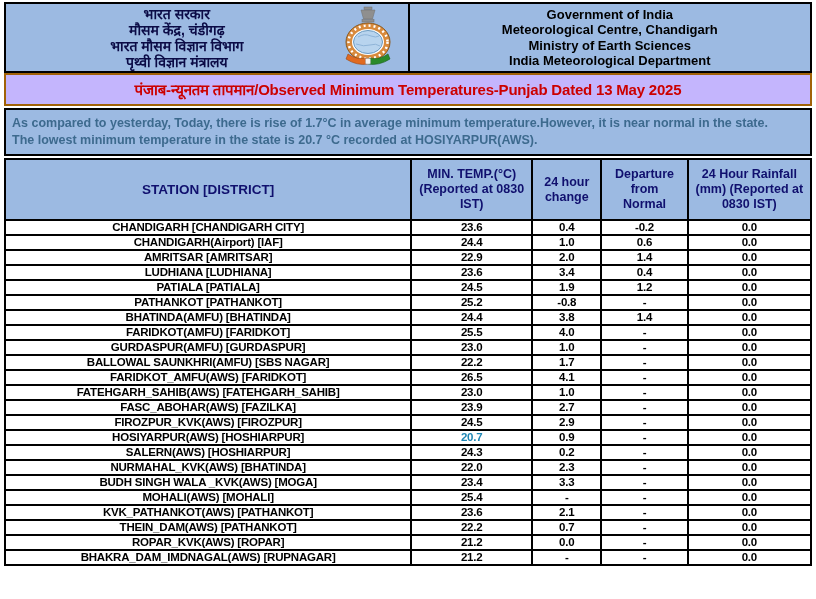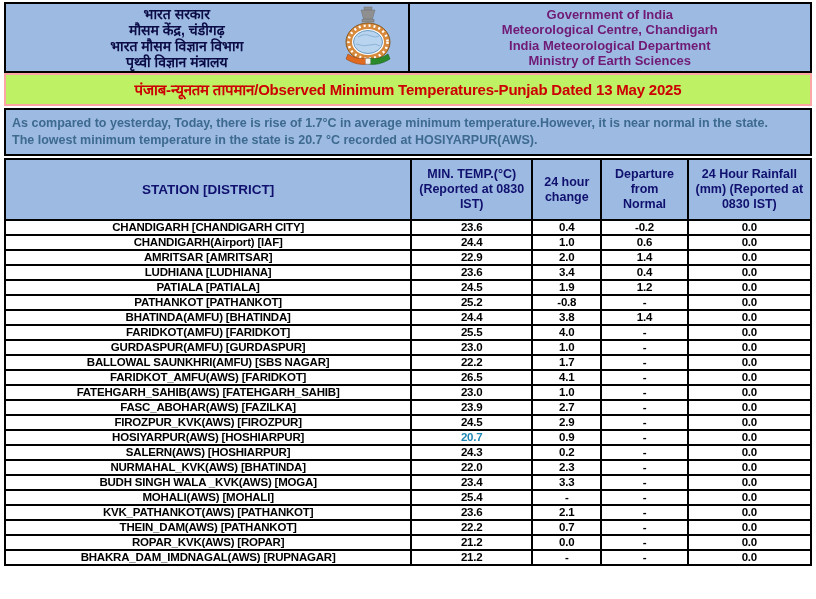--- a/index.html
+++ b/index.html
@@ -7,24 +7,24 @@
   .page{box-sizing:border-box;width:816px;height:508px;padding:2px 4px 0 4px;}
 
   
   .masthead{display:flex;border:2px solid #000;background:#9cbae2;height:71px;box-sizing:border-box;}
   .masthead-left{width:50.2%;border-right:2px solid #000;position:relative;
     display:flex;align-items:center;justify-content:center;box-sizing:border-box;}
   .hindi-lines{text-align:center;font-weight:bold;font-size:14px;line-height:16px;color:#0b0b46;
     margin-right:60px;}
   .logo{position:absolute;right:8px;top:2px;}
   .masthead-right{flex:1;display:flex;flex-direction:column;justify-content:center;
-    text-align:center;font-weight:bold;font-size:13px;line-height:15.5px;color:#701a75;}
-
-  
-  .title-bar{border:2px solid #fca5a5;background:#bef264;color:#cc0000;font-weight:bold;
+    text-align:center;font-weight:bold;font-size:13px;line-height:15.5px;color:#000000;}
+
+  
+  .title-bar{border:2px solid #a16207;background:#c4b5fd;color:#cc0000;font-weight:bold;
     font-size:15px;text-align:center;padding:4px 0 5px 0;letter-spacing:-0.2px;}
 
   
   .summary{margin-top:2px;border:2px solid #000;background:#9cbae2;color:#3d6a8e;
     font-weight:bold;font-size:12.5px;line-height:17px;text-align:left;padding:5px 6px;box-sizing:border-box;}
 
   
   table{width:100%;border-collapse:collapse;table-layout:fixed;margin-top:2px;}
   th,td{border:2px solid #000;box-sizing:border-box;}
   thead th{background:#9cbae2;color:#10106e;font-size:12.5px;font-weight:bold;
@@ -63,22 +63,22 @@
           <path d="M20 38 q8 3 14 1 q6 -2 10 1" fill="none" stroke="#8fb4d8" stroke-width="1"></path>
           <path d="M10 53 q11 7 22 5 l-1.5 -6 q-10 2 -18.5 -4 z" fill="#e06a20" stroke="#9a4510" stroke-width="0.6"></path>
           <path d="M54 53 q-11 7 -22 5 l1.5 -6 q10 2 18.5 -4 z" fill="#2a8a2a" stroke="#1a5c1a" stroke-width="0.6"></path>
           <rect x="29.5" y="52.5" width="5" height="5.5" rx="1" fill="#f2f2f2" stroke="#999" stroke-width="0.5"></rect>
         </svg>
       </div>
     </div>
     <div class="masthead-right">
         <div>Government of India</div>
         <div>Meteorological Centre, Chandigarh</div>
+        <div>Ministry of Earth Sciences</div>
         <div>India Meteorological Department</div>
-        <div>Ministry of Earth Sciences</div>
       </div>
   </div>
 
   <div class="title-bar">पंजाब-न्यूनतम तापमान/Observed Minimum Temperatures-Punjab Dated 13 May 2025</div>
 
   <div class="summary">
     <div>As compared to yesterday, Today, there is rise of 1.7°C in average minimum temperature.However, it is near normal in the state.</div>
     <div>The lowest minimum temperature in the state is 20.7 °C recorded at HOSIYARPUR(AWS).</div>
   </div>
 

